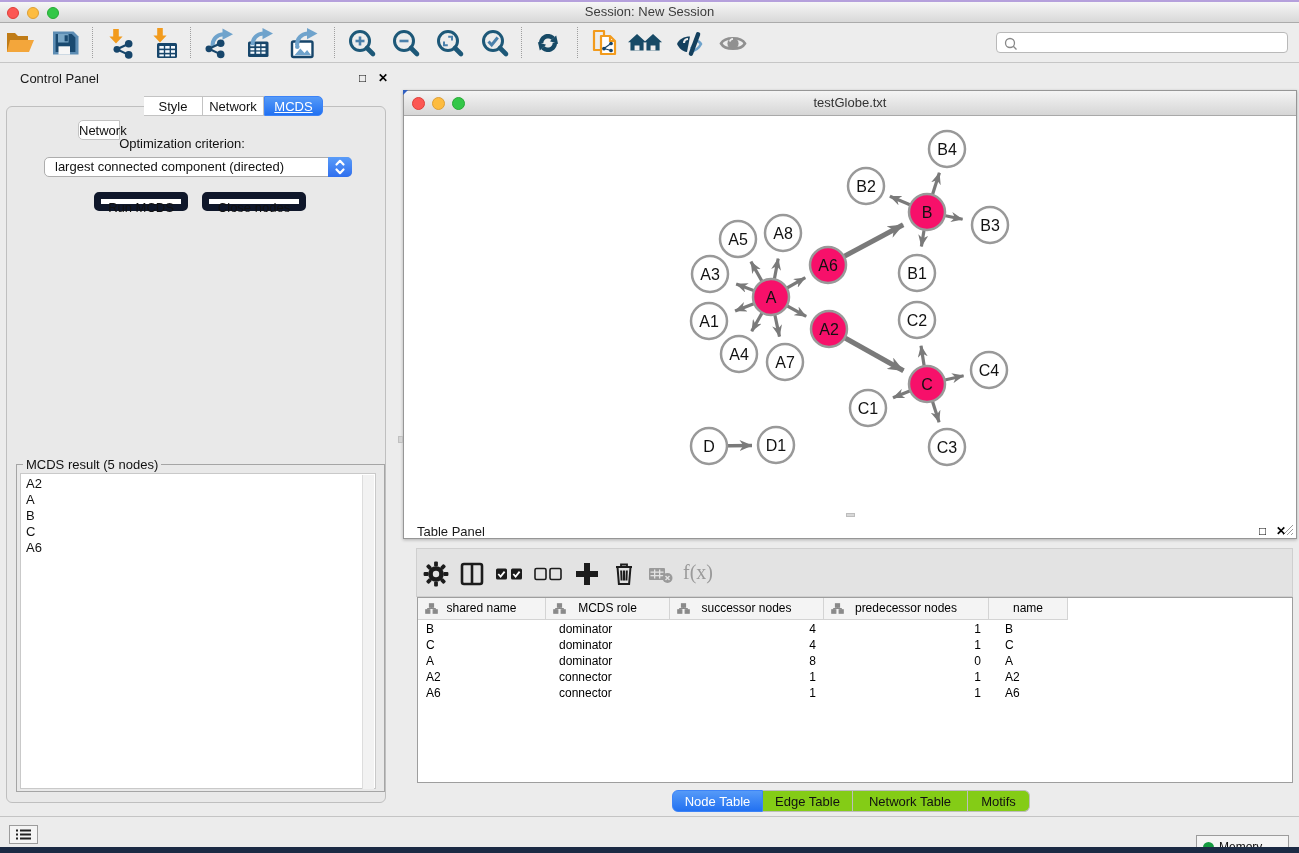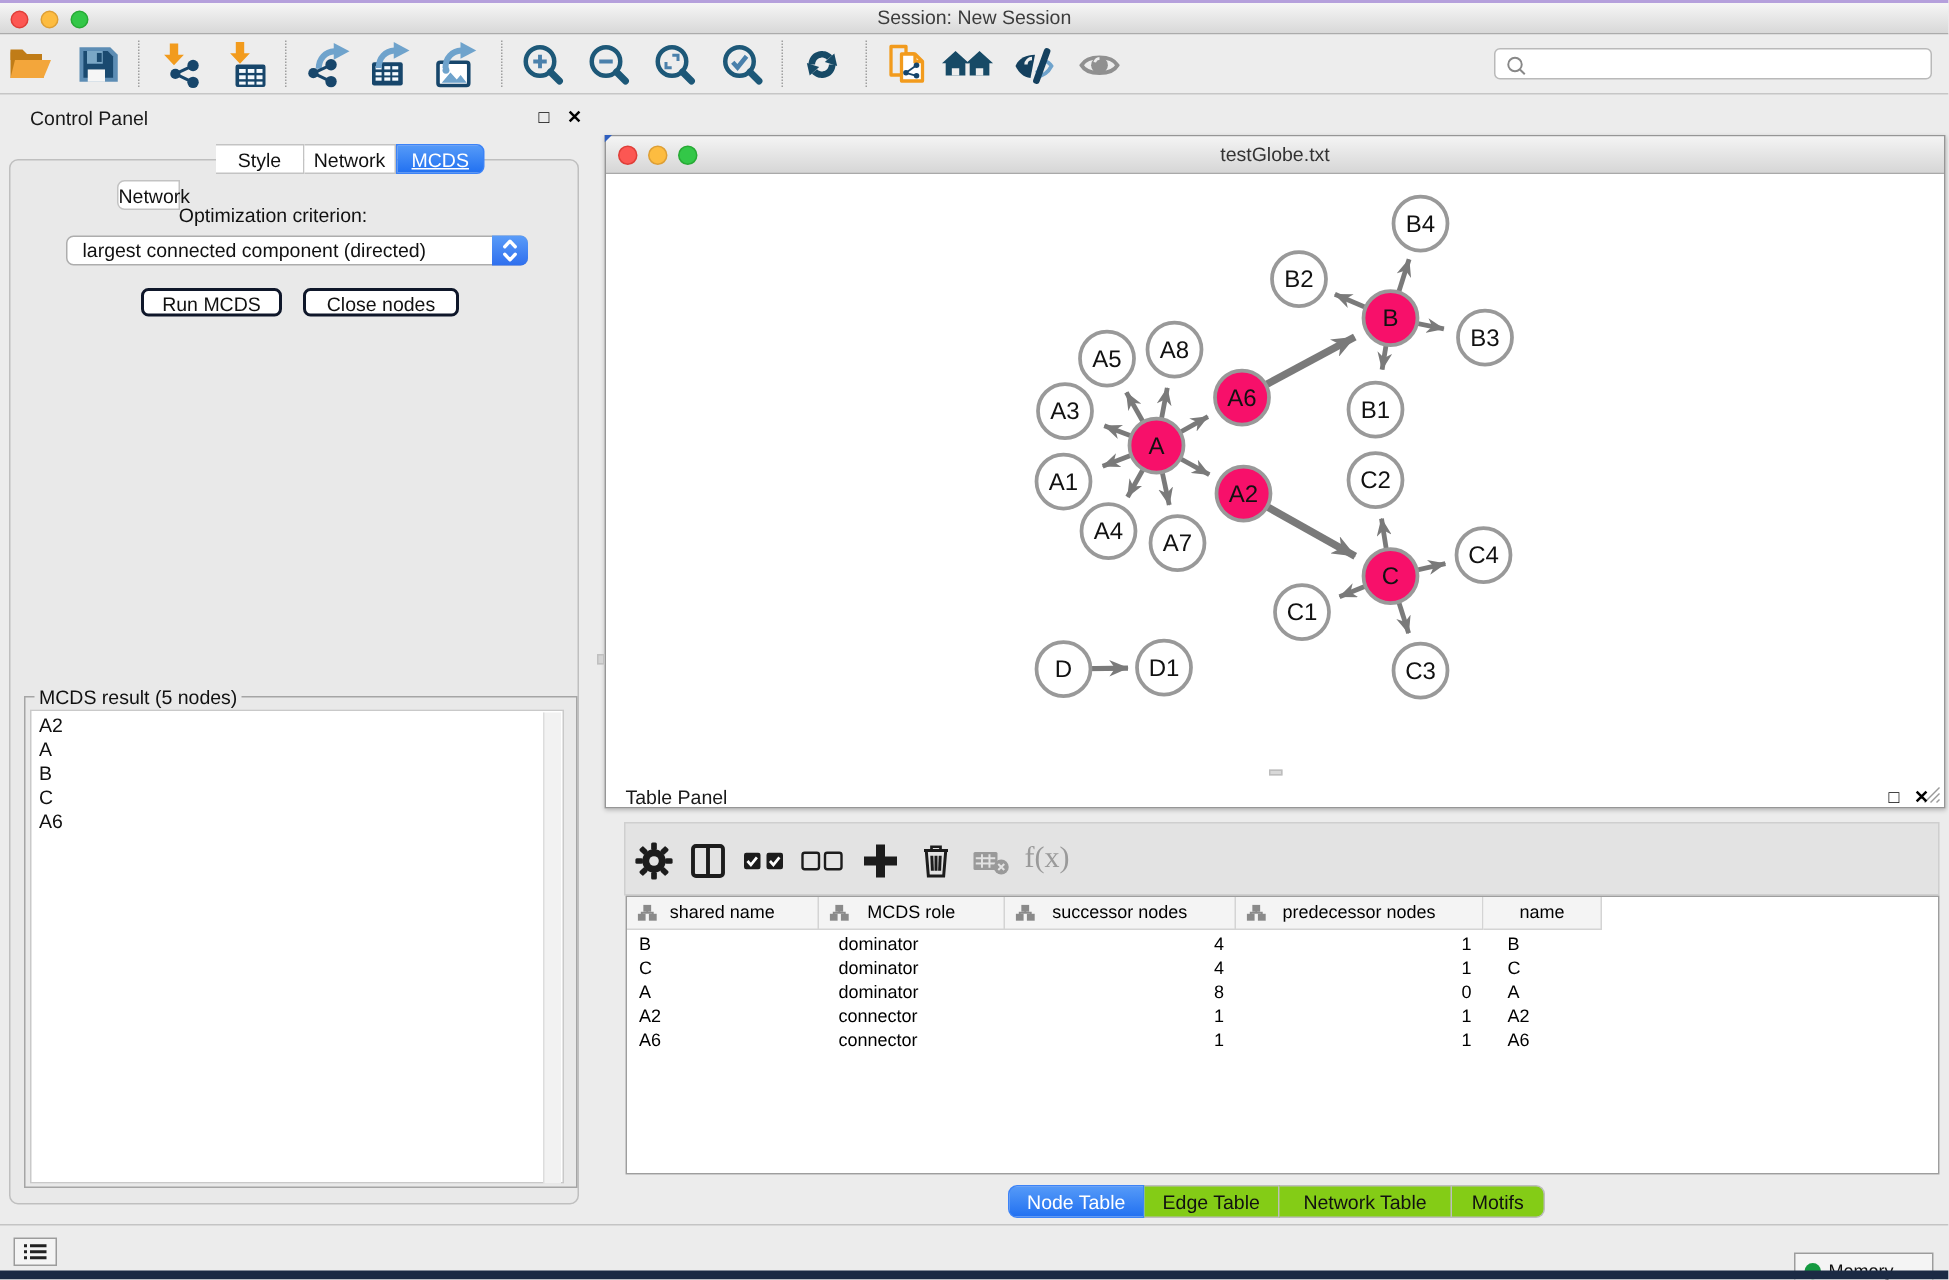--- a/index.html
+++ b/index.html
@@ -31,21 +31,21 @@
   font-size:13px; text-align:center; line-height:19px; color:#111; }
 .tabsel { background:linear-gradient(#559af8,#2271f1); color:#fff; border-color:#3c83f7; }
 #cp-pane { left:6px; top:106px; width:380px; height:697px; background:#e9e9e9;
   border:1px solid #bfbfbf; border-radius:6px; }
 #opt-label { left:0; top:30px; width:352px; text-align:center; font-size:13px; color:#111; }
 #combo { left:38px; top:51px; width:308px; height:20px; background:#fff;
   border:1px solid #adadad; border-radius:5px; font-size:13px; color:#111;
   line-height:18px; padding-left:10px; }
 #combo-btn { right:-1px; top:-1px; width:24px; height:20px; border-radius:0 5px 5px 0;
   background:linear-gradient(#5a9cf8,#2f6fee); }
-.btn { position:absolute; height:19px; background:#fff; border:2px solid #0f172a;
+.btn { position:absolute; height:19px; background:#fff; border:7px solid #0f172a;
   border-radius:5px; font-size:13px; color:#111; text-align:center; line-height:17px; }
 #groupbox { left:10px; top:358px; width:369px; height:328px; border:1px solid #a5a5a5; }
 #grouplabel { left:6px; top:-8px; background:#e9e9e9; padding:0 3px; font-size:13px; color:#111; }
 #listbox { left:3px; top:8px; width:356px; height:316px; background:#fff; border:1px solid #c9c9c9;
   font-size:13px; color:#111; line-height:16px; padding:2px 0 0 5px; }
 #listsb { right:1px; top:1px; width:12px; height:314px; background:#f2f2f2; border-left:1px solid #ddd;}
 
 
 #netwin { left:403px; top:62px; width:894px; height:449px; background:#fff;
   border:1px solid #969696; box-shadow:0 1px 3px rgba(0,0,0,0.25);margin-top:28px; }

